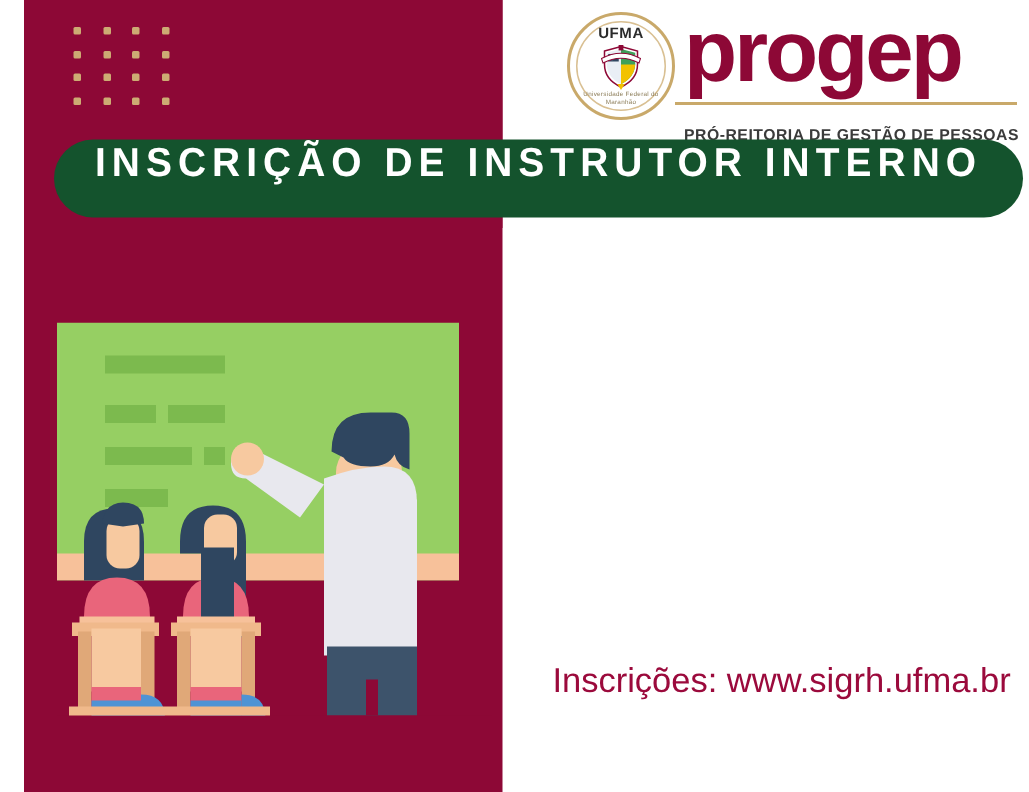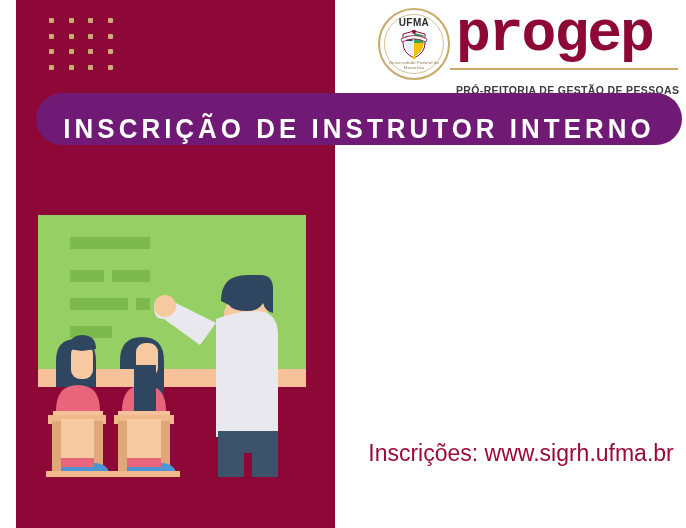--- a/index.html
+++ b/index.html
@@ -70,38 +70,38 @@
     font-family:"Liberation Sans",sans-serif;
   }
   .seal-shield{
     position:absolute;left:22px;top:22px;width:28px;height:30px;
   }
 
   .progep-word{
     position:absolute;left:78px;top:0px;
     font-size:58px;line-height:58px;font-weight:bold;
     color:#8D0836;letter-spacing:-2px;
-    font-family:Liberation Mono, monospace;
+    font-family:Liberation Sans, sans-serif;
   }
   .progep-rule{
     position:absolute;left:72px;top:62px;width:228px;height:1.5px;
     background:#C9A96A;
   }
   .progep-sub{
     position:absolute;left:78px;top:78px;
     font-size:10.5px;font-weight:bold;letter-spacing:.35px;
     color:#3b3b3b;white-space:nowrap;
     font-family:"Liberation Sans",sans-serif;
   }
 
   
   .ribbon{
     position:absolute;left:20px;top:93px;width:646px;height:52px;
-    background:#701a75;border-radius:26px;
-    display:flex;align-items:flex-end;justify-content:center;
+    background:#14532d;border-radius:26px;
+    display:flex;align-items:flex-start;justify-content:center;
   }
   .ribbon-text{
     color:#ffffff;font-weight:bold;
     font-size:27px;letter-spacing:4.2px;
     font-family:"Liberation Sans",sans-serif;
     white-space:nowrap;
     transform:scaleX(0.96);
   }
 
   

